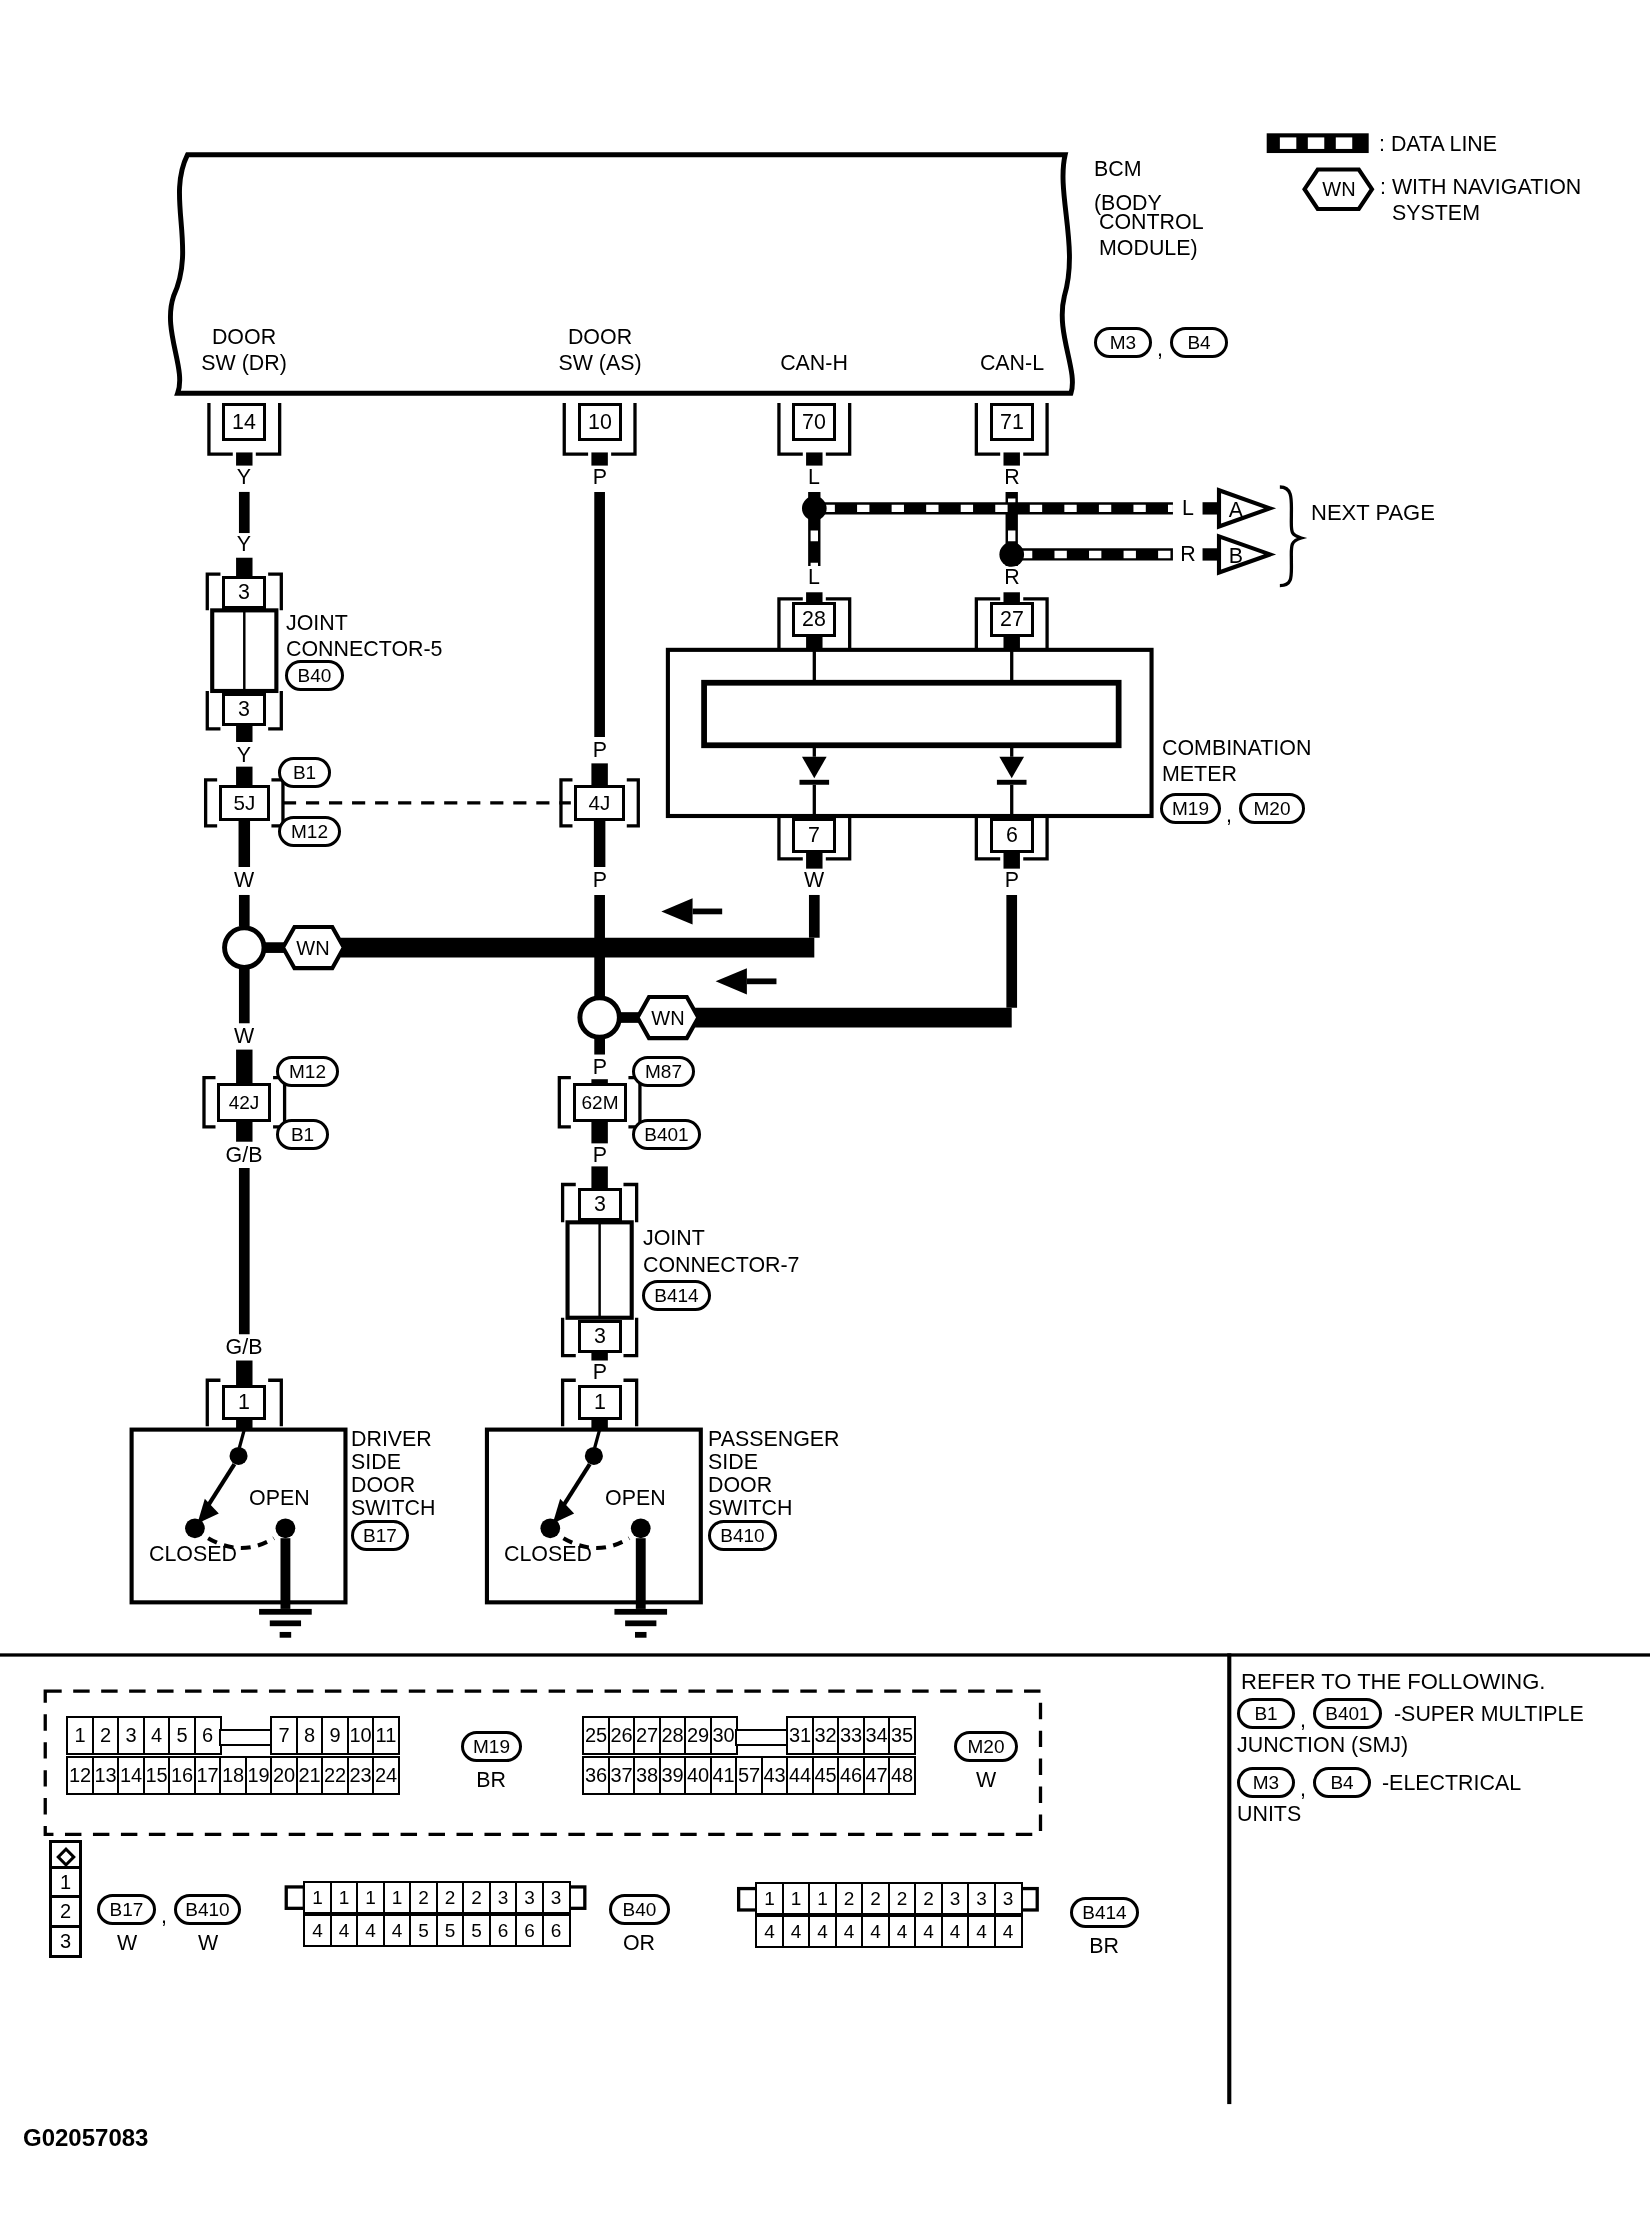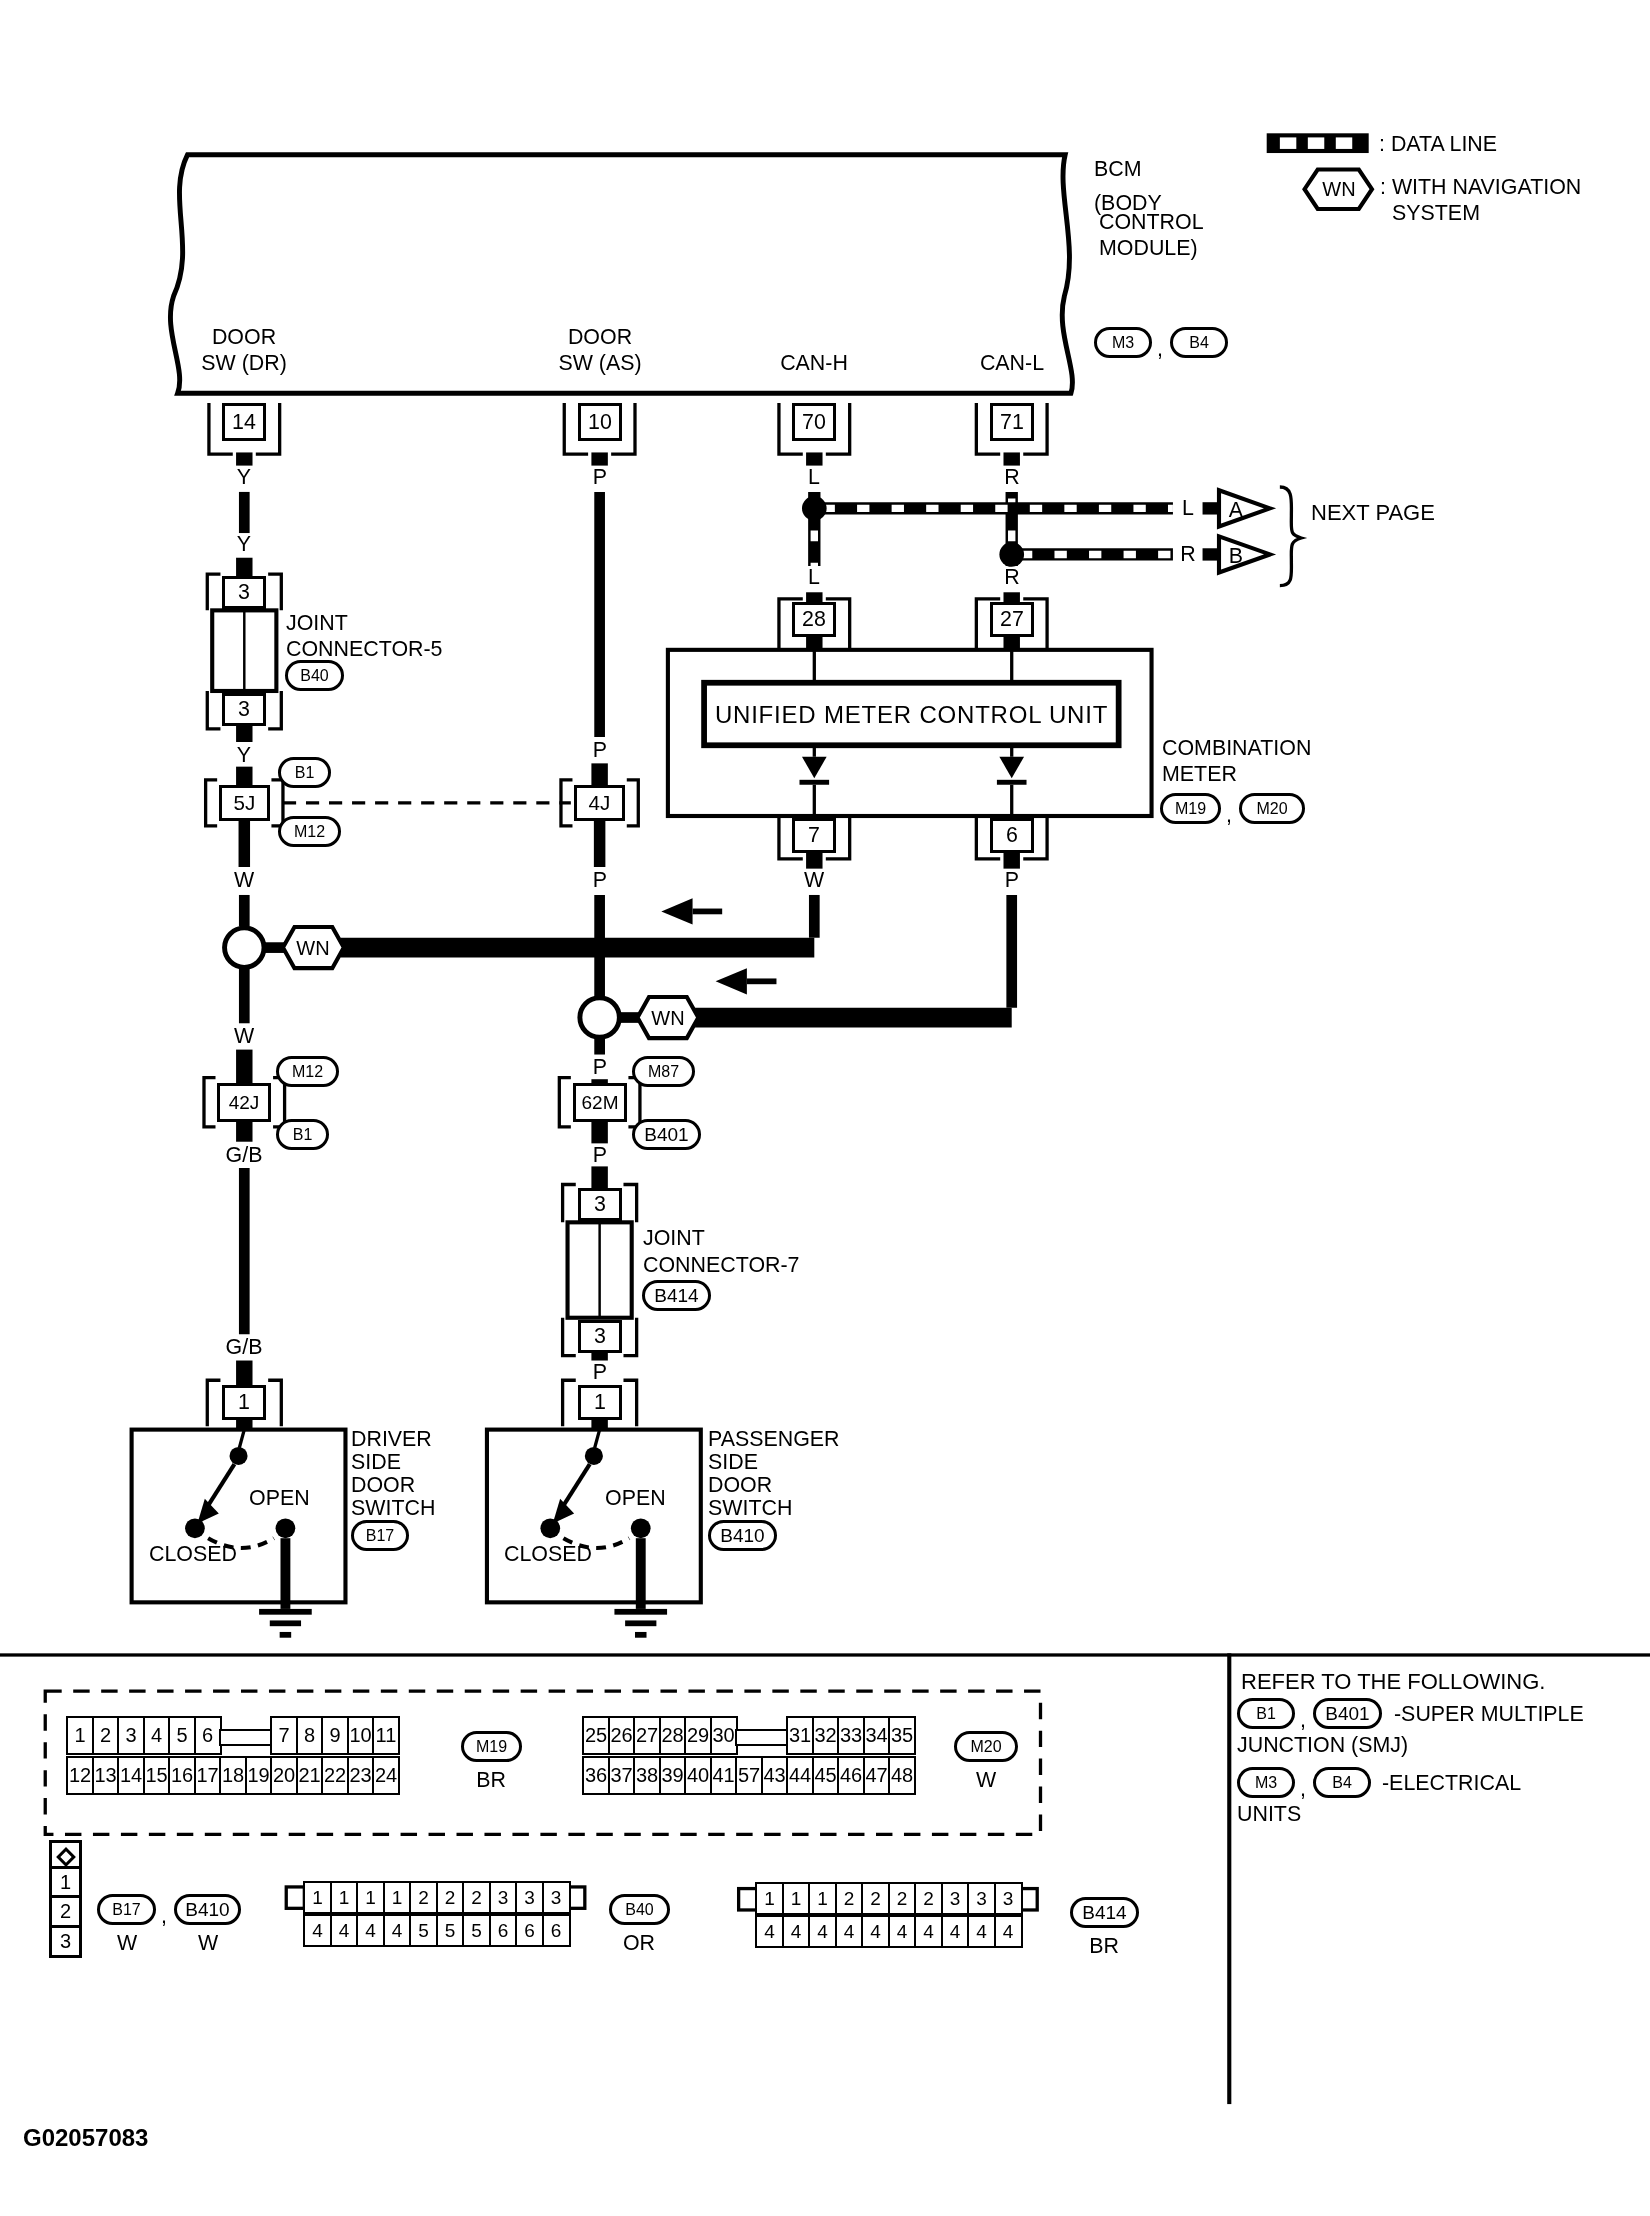--- a/index.html
+++ b/index.html
@@ -4,21 +4,21 @@
 <style>
   * { box-sizing: border-box; margin: 0; padding: 0; }
   html,body { background:#fff; }
   body { font-family:"Liberation Sans", sans-serif; color:#000; }
   #page { position:relative; width:1650px; height:2216px; background:#fff; overflow:hidden; }
   #wires { position:absolute; left:0; top:0; }
   .lbl { position:absolute; font-size:21.4px; line-height:1.05; white-space:nowrap; }
   .cx  { transform:translateX(-50%); }
   .title { position:absolute; left:1218px; top:54px; width:420px; text-align:right; font-size:43px; letter-spacing:0.8px; }
   .pin  { position:absolute; border:3.3px solid #000; background:#fff; display:flex; align-items:center; justify-content:center; font-size:21.4px; }
-  .oval { position:absolute; border:3.3px solid #000; border-radius:18px; background:#fff; display:flex; align-items:center; justify-content:center; font-size:16px; }
+  .oval { position:absolute; border:3.3px solid #000; border-radius:18px; background:#fff; display:flex; align-items:center; justify-content:center; font-size:19px; }
   .umcu { position:absolute; left:704px; top:683px; width:415px; height:63px; display:flex; align-items:center; justify-content:center; font-size:24px; letter-spacing:0.8px; }
   .grid-row { position:absolute; display:flex; }
   .cell  { flex:none; width:28px; height:39px; border:2.5px solid #000; margin-left:-2.5px; background:#fff; display:flex; align-items:center; justify-content:center; font-size:20px; }
   .cell:first-child { margin-left:0; }
   .cellb { flex:none; width:29px; height:33px; border:2.5px solid #000; margin-left:-2.5px; background:#fff; display:flex; align-items:center; justify-content:center; font-size:19px; }
   .cellb:first-child { margin-left:0; }
   .vwrap { position:absolute; display:flex; flex-direction:column; }
   .vcell { flex:none; width:33px; height:33px; border:3.3px solid #000; margin-top:-3.3px; background:#fff; display:flex; align-items:center; justify-content:center; font-size:20px; }
   .dcell { position:absolute; width:33px; height:33px; border:3.3px solid #000; background:#fff; display:flex; align-items:center; justify-content:center; }
   .dmnd  { width:14px; height:14px; border:3.3px solid #000; transform:rotate(45deg); }
@@ -259,21 +259,20 @@
 <div class="lbl cx" style="left:244px; top:869px;">W</div>
 
 <div class="lbl cx" style="left:600px; top:739px;">P</div>
 <div class="pin" style="left:574px; top:785px; width:51px; height:36px; font-size:20.6px;">4J</div>
 <div class="lbl cx" style="left:600px; top:869px;">P</div>
 
 <div class="lbl cx" style="left:814px; top:566px;">L</div>
 <div class="lbl cx" style="left:1012px; top:566px;">R</div>
 <div class="pin" style="left:792px; top:602px; width:44px; height:35px;">28</div>
 <div class="pin" style="left:990px; top:602px; width:44px; height:35px;">27</div>
-<div class="umcu">UNIFIED METER CONTROL UNIT</div>
 <div class="lbl" style="left:1162px; top:737px;">COMBINATION</div>
 <div class="lbl" style="left:1162px; top:763px;">METER</div>
 <div class="oval" style="left:1160px; top:793px; width:61px; height:31px;">M19</div>
 <div class="comma" style="left:1226px; top:803px;">,</div>
 <div class="oval" style="left:1239px; top:793px; width:66px; height:31px;">M20</div>
 <div class="pin" style="left:792px; top:818px; width:44px; height:35px;">7</div>
 <div class="pin" style="left:990px; top:818px; width:44px; height:35px;">6</div>
 <div class="lbl cx" style="left:814px; top:869px;">W</div>
 <div class="lbl cx" style="left:1012px; top:869px;">P</div>
 

